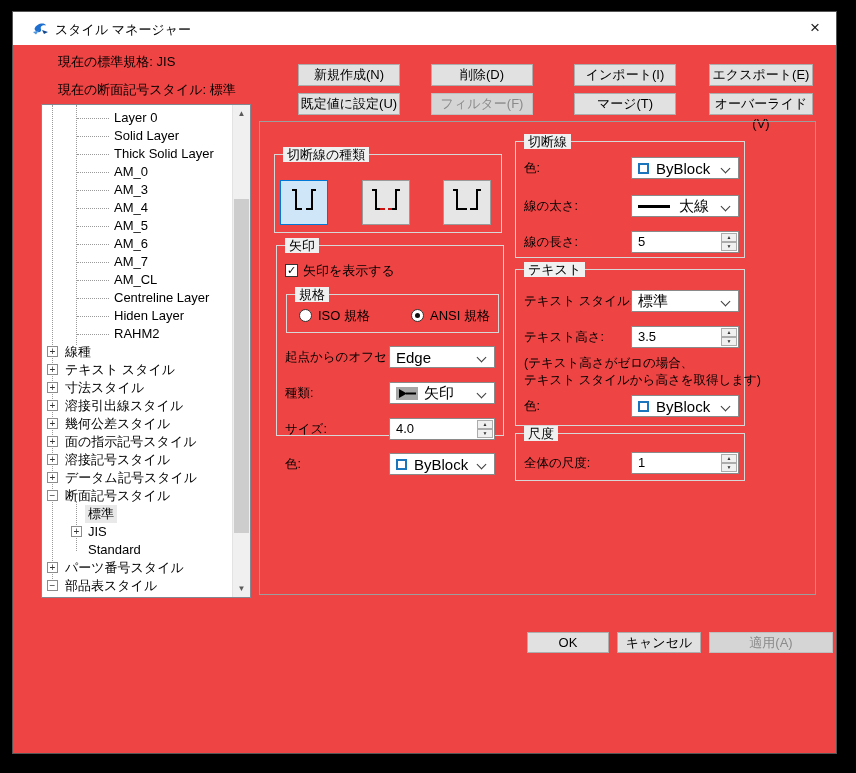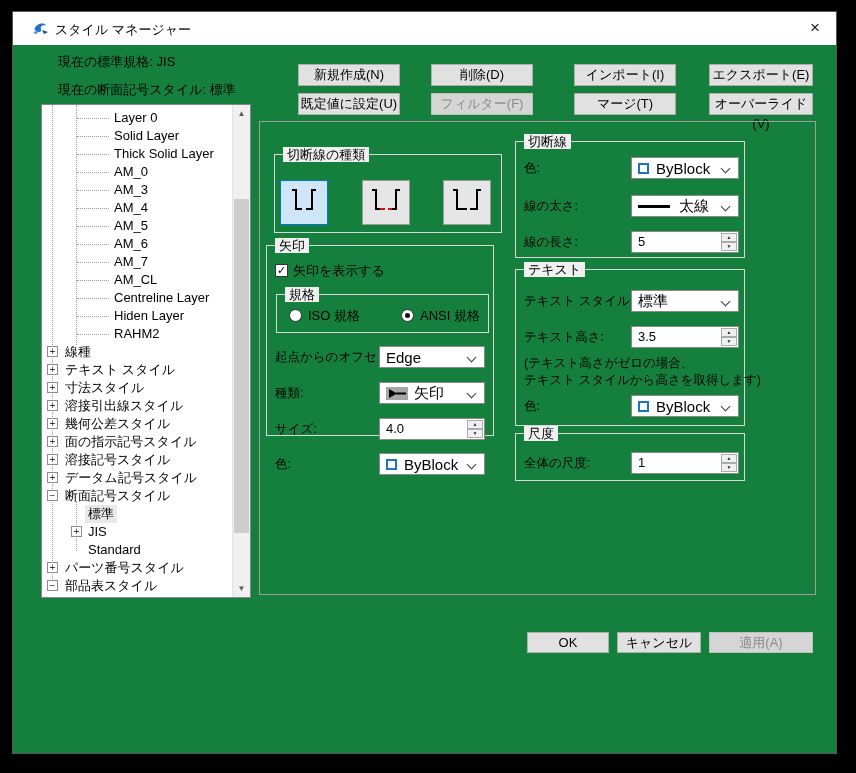--- a/index.html
+++ b/index.html
@@ -1,18 +1,18 @@
 <!DOCTYPE html>
 <html><head>
 <meta charset="utf-8">
 <style>
   html,body{margin:0;padding:0;background:#000;width:856px;height:773px;overflow:hidden;
     font-family:"Liberation Sans","DejaVu Sans",sans-serif;font-size:13px;color:#000;}
   .abs{position:absolute;}
-  #dialog{position:absolute;left:12px;top:11px;width:823px;height:741px;background:#15803d;border:1px solid #555;}
+  #dialog{position:absolute;left:12px;top:11px;width:823px;height:741px;background:#ef4444;border:1px solid #555;}
   #titlebar{position:absolute;left:0;top:0;width:100%;height:33px;background:#fff;}
   #title-text{position:absolute;left:42px;top:9px;font-size:13px;}
   #close-btn{position:absolute;right:8px;top:5px;width:26px;height:22px;text-align:center;line-height:22px;font-size:17px;color:#1a1a1a;cursor:pointer;}
   .hdr-line{position:absolute;left:45px;font-size:13px;}
   .btn{position:absolute;height:22px;background:#e1e1e1;border:1px solid #adadad;text-align:center;line-height:20px;font-size:13px;box-sizing:border-box;cursor:pointer;}
   .btn.disabled{background:#d5d5d5;border-color:#bfbfbf;color:#8a8a8a;cursor:default;}
   
   #tree{position:absolute;left:28px;top:92px;width:210px;height:494px;background:#fff;border:1px solid #828790;box-sizing:border-box;overflow:hidden;}
   #tree-rows{position:absolute;left:0;top:0;width:191px;height:100%;}
   .trow{position:absolute;left:0;height:18px;line-height:18px;white-space:nowrap;font-size:13px;}
@@ -219,21 +219,21 @@
       </div>
       <div class="imgbtn" style="left:168px;top:25px">
         <svg width="46" height="43" viewBox="0 0 46 43">
           <path d="M9 9 H13 V28 H19" fill="none" stroke="#000" stroke-width="2"></path>
           <path d="M37 9 H33 V28 H27" fill="none" stroke="#000" stroke-width="2"></path>
           <line x1="17" y1="28" x2="29" y2="28" stroke="#000" stroke-width="2" stroke-dasharray="6 3 1 3"></line>
         </svg>
       </div>
     </div>
 
-    <div class="group" style="left:6px;top:123px;width:228px;height:191px">
+    <div class="group" style="left:16px;top:123px;width:228px;height:191px">
       <div class="gtitle">矢印</div>
       <div class="cb" style="left:8px;top:18px">✓</div>
       <div class="optlabel" style="left:26px;top:17px">矢印を表示する</div>
 
       <div class="group" style="left:9px;top:48px;width:213px;height:39px">
         <div class="gtitle">規格</div>
         <div class="radio" style="left:12px;top:14px"></div>
         <div class="optlabel" style="left:31px;top:13px">ISO 規格</div>
         <div class="radio on" style="left:124px;top:14px"></div>
         <div class="optlabel" style="left:143px;top:13px">ANSI 規格</div>
@@ -332,15 +332,15 @@
           <div class="sbtn" style="top:0">▲</div>
           <div class="sbtn" style="top:9px">▼</div>
         </div>
       </div>
     </div>
 
   </div>
 
   <div class="btn" style="left:514px;top:620px;width:82px;height:21px">OK</div>
   <div class="btn" style="left:604px;top:620px;width:84px;height:21px">キャンセル</div>
-  <div class="btn disabled" style="left:696px;top:620px;width:104px;height:21px">適用(A)</div>
+  <div class="btn disabled" style="left:696px;top:620px;width:124px;height:21px">適用(A)</div>
 
 </div>
 
 </body></html>

